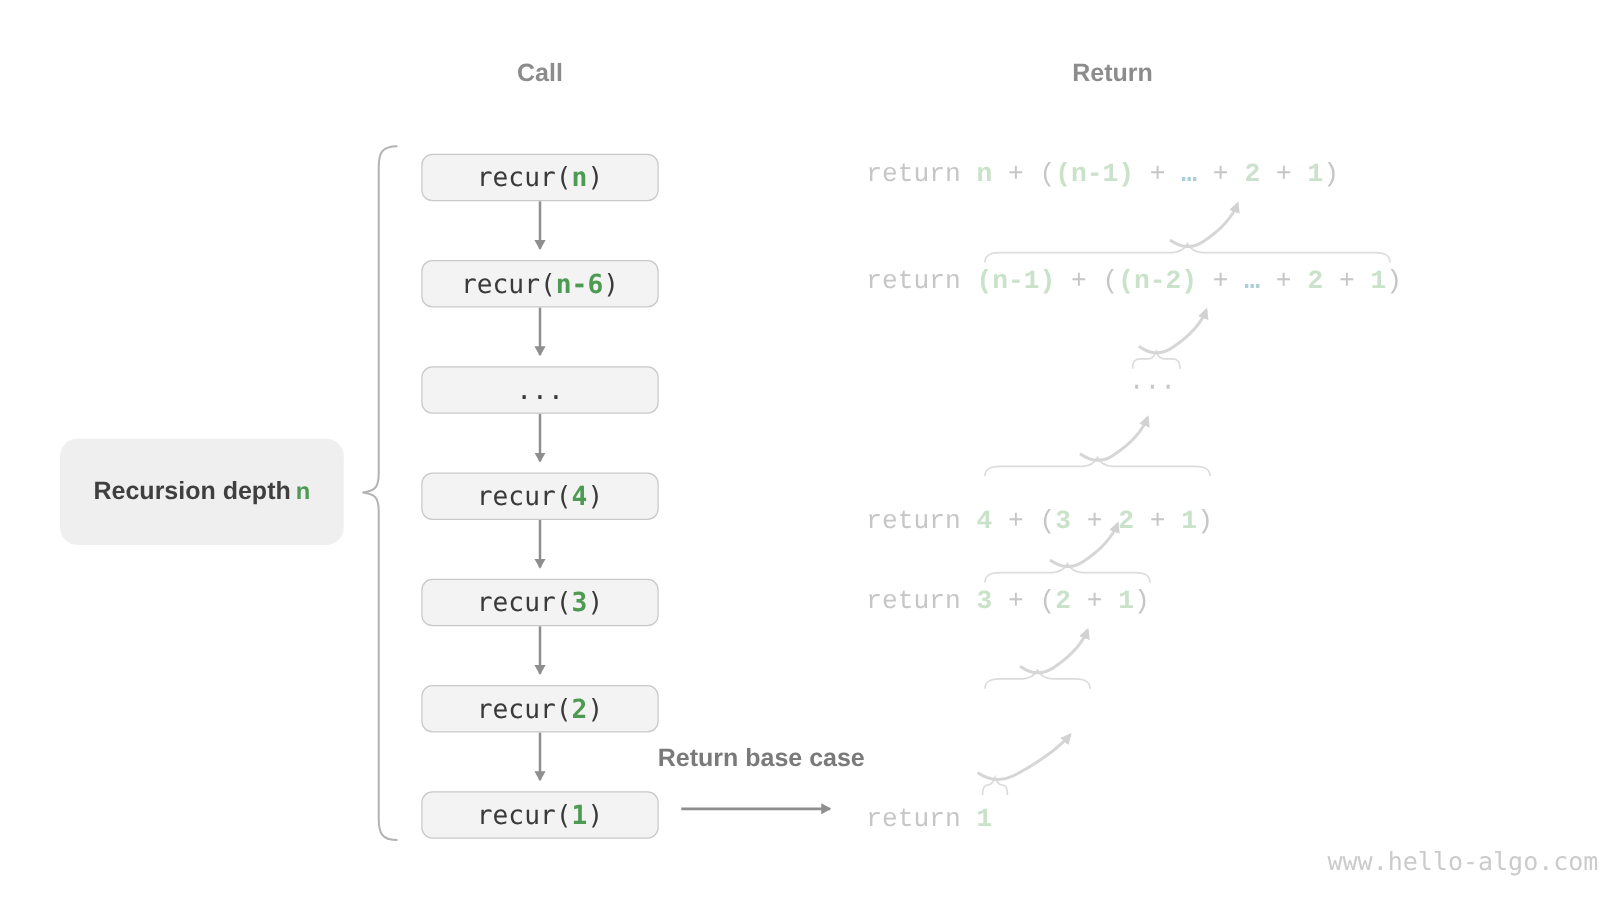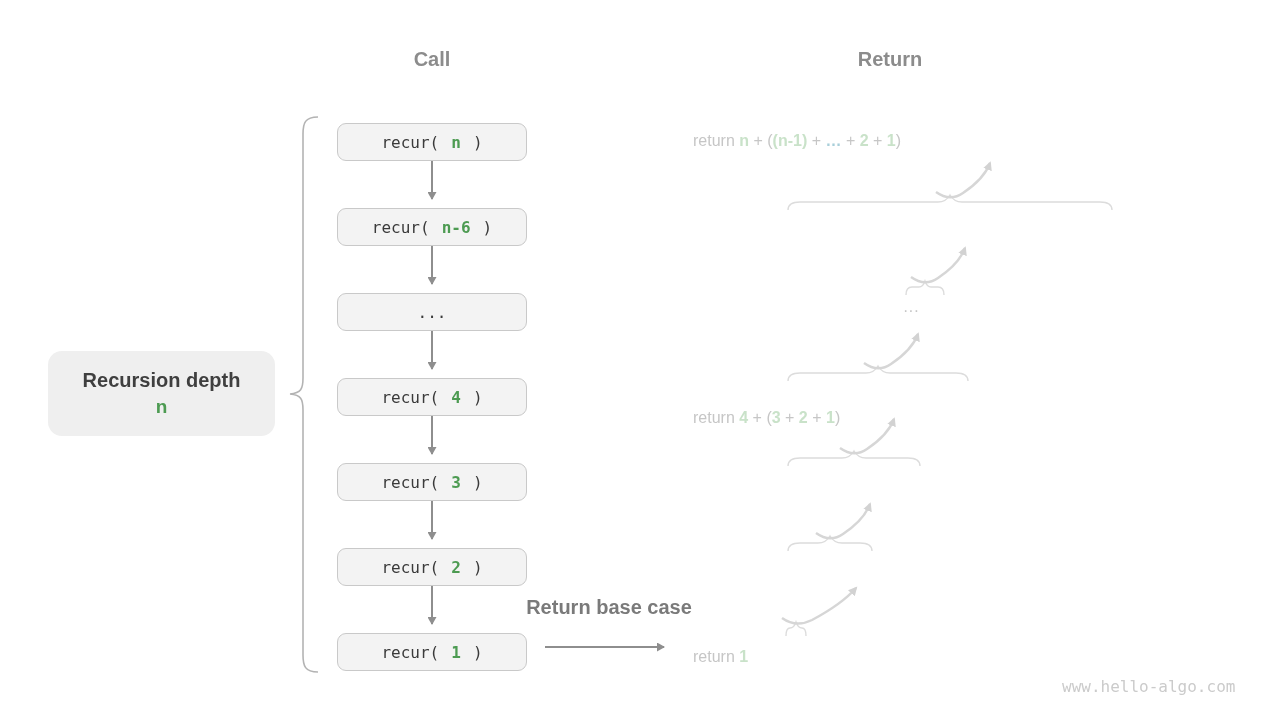--- a/index.html
+++ b/index.html
@@ -6,45 +6,45 @@
   .canvas{position:relative;width:1280px;height:720px;background:#ffffff;overflow:hidden;
           font-family:"Liberation Sans",sans-serif;padding-left:36px;}
   svg.layer{position:absolute;left:0;top:0;pointer-events:none;}
 
   .hdr{position:absolute;top:48px;font-size:20px;font-weight:bold;color:#8c8c8c;text-align:center;}
   .hdr-call{left:337px;width:190px;}
   .hdr-return{left:740px;width:300px;}
 
   .cbox{position:absolute;left:337px;width:188px;height:36px;background:#f3f3f3;
         border:1px solid #c9c9c9;border-radius:9px;display:flex;align-items:center;
-        justify-content:center;font-family:"DejaVu Sans Mono",monospace;font-size:16px;
-        white-space:pre;gap:12px;}
+        justify-content:center;font-family:"DejaVu Sans Mono",monospace;font-size:21px;
+        white-space:pre;}
   .c1{top:123px}.c2{top:208px}.c3{top:293px}.c4{top:378px}.c5{top:463px}.c6{top:548px}.c7{top:633px}
 
   .rrow{position:absolute;left:693px;height:28px;line-height:28px;white-space:pre;
-        font-family:Liberation Sans, sans-serif;font-size:16px;}
+        font-family:Liberation Mono, monospace;font-size:21px;}
   .r1{top:127px}.r2{top:212px}.r3{top:297px;left:903px}.r4{top:404px}.r5{top:468px}.r6{top:552px}.r7{top:643px}
 
   .tok-code{color:#3a3a3a;}
   .tok-green{color:#4d9b52;font-weight:bold;}
   .tok-ret{color:#c6c6c6;}
   .tok-val{color:#c9e2c9;font-weight:bold;}
   .tok-dots{color:#a9cfda;font-weight:bold;}
 
   .depth-box{position:absolute;left:48px;top:351px;width:227px;height:85px;background:#efefef;
-             border-radius:14px;display:flex;flex-direction:column;align-items:center;
+             border-radius:14px;display:flex;align-items:center;
              justify-content:center;gap:4px;}
   .depth-title{font-size:20px;font-weight:bold;color:#3f3f3f;}
   .depth-value{font-size:19px;font-weight:bold;color:#4d9b52;}
 
   .trigger{position:absolute;left:499px;top:596px;width:220px;text-align:center;
            font-size:20px;font-weight:bold;color:#7a7a7a;}
 
   .watermark{position:absolute;left:1062px;top:677px;font-family:"DejaVu Sans Mono",monospace;
-             font-size:16px;color:#cbcbcb;}
+             font-size:20px;color:#cbcbcb;}
 </style>
 </head>
 <body>
 
 <div class="canvas">
 
   <svg class="layer" width="1280" height="720">
     <defs>
       <marker id="ah-dark" markerWidth="9" markerHeight="9" refX="7" refY="4.5" orient="auto" markerUnits="userSpaceOnUse">
         <path d="M0,0 L8,4.5 L0,9 Z" fill="#8e8e8e"></path>
@@ -96,20 +96,22 @@
 
   <div class="cbox c1"><span class="tok-code">recur(</span><span class="tok-green">n</span><span class="tok-code">)</span></div>
   <div class="cbox c2"><span class="tok-code">recur(</span><span class="tok-green">n-6</span><span class="tok-code">)</span></div>
   <div class="cbox c3"><span class="tok-code">...</span></div>
   <div class="cbox c4"><span class="tok-code">recur(</span><span class="tok-green">4</span><span class="tok-code">)</span></div>
   <div class="cbox c5"><span class="tok-code">recur(</span><span class="tok-green">3</span><span class="tok-code">)</span></div>
   <div class="cbox c6"><span class="tok-code">recur(</span><span class="tok-green">2</span><span class="tok-code">)</span></div>
   <div class="cbox c7"><span class="tok-code">recur(</span><span class="tok-green">1</span><span class="tok-code">)</span></div>
 
   <div class="rrow r1"><span class="tok-ret">return </span><span class="tok-val">n</span><span class="tok-ret"> + (</span><span class="tok-val">(n-1)</span><span class="tok-ret"> + </span><span class="tok-dots">…</span><span class="tok-ret"> + </span><span class="tok-val">2</span><span class="tok-ret"> + </span><span class="tok-val">1</span><span class="tok-ret">)</span></div>
+  <div class="rrow r2"><span class="tok-ret">return </span><span class="tok-val">(n-1)</span><span class="tok-ret"> + (</span><span class="tok-val">(n-2)</span><span class="tok-ret"> + </span><span class="tok-dots">…</span><span class="tok-ret"> + </span><span class="tok-val">2</span><span class="tok-ret"> + </span><span class="tok-val">1</span><span class="tok-ret">)</span></div>
   <div class="rrow r3"><span class="tok-ret">···</span></div>
   <div class="rrow r4"><span class="tok-ret">return </span><span class="tok-val">4</span><span class="tok-ret"> + (</span><span class="tok-val">3</span><span class="tok-ret"> + </span><span class="tok-val">2</span><span class="tok-ret"> + </span><span class="tok-val">1</span><span class="tok-ret">)</span></div>
+  <div class="rrow r5"><span class="tok-ret">return </span><span class="tok-val">3</span><span class="tok-ret"> + (</span><span class="tok-val">2</span><span class="tok-ret"> + </span><span class="tok-val">1</span><span class="tok-ret">)</span></div>
   <div class="rrow r7"><span class="tok-ret">return </span><span class="tok-val">1</span></div>
 
   <div class="trigger">Return base case</div>
 
   <div class="watermark">www.hello-algo.com</div>
 </div>
 
 </body></html>

